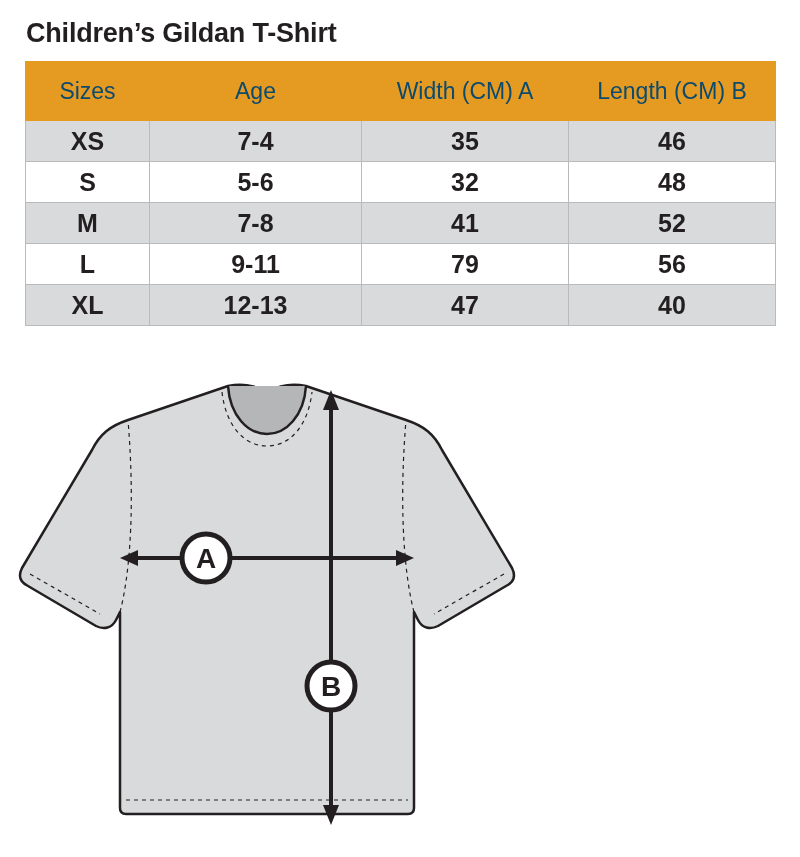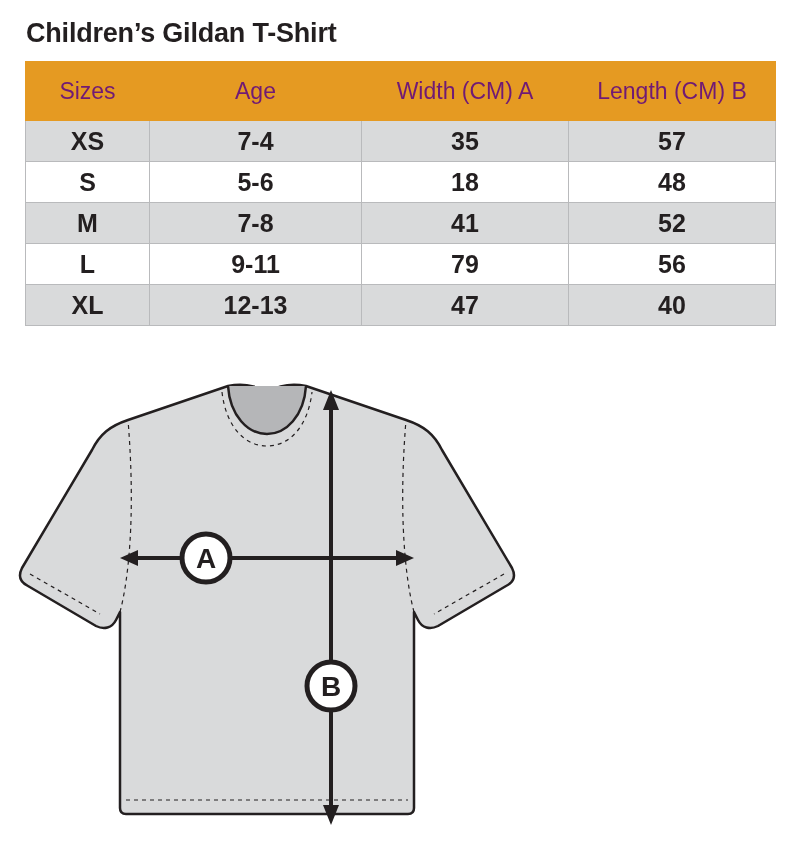--- a/index.html
+++ b/index.html
@@ -40,21 +40,21 @@
     table-layout: fixed;
   }
   table.size-table th,
   table.size-table td {
     border: 1px solid #b9babc;
     text-align: center;
     padding: 0;
   }
   table.size-table thead th {
     background: #e59a22;
-    color: #701a75;
+    color: #0c4a6e;
     font-size: 23px;
     font-weight: normal;
     height: 58px;
     line-height: 58px;
     border-color: #e59a22;
   }
   table.size-table tbody td {
     font-size: 25px;
     font-weight: bold;
     height: 40px;
@@ -103,26 +103,26 @@
         <th>Age</th>
         <th>Width (CM) A</th>
         <th>Length  (CM) B</th>
       </tr>
     </thead>
     <tbody>
       <tr class="shaded">
         <td>XS</td>
         <td>7-4</td>
         <td>35</td>
-        <td>57</td>
+        <td>46</td>
       </tr>
       <tr class="plain">
         <td>S</td>
         <td>5-6</td>
-        <td>18</td>
+        <td>32</td>
         <td>48</td>
       </tr>
       <tr class="shaded">
         <td>M</td>
         <td>7-8</td>
         <td>41</td>
         <td>52</td>
       </tr>
       <tr class="plain">
         <td>L</td>

